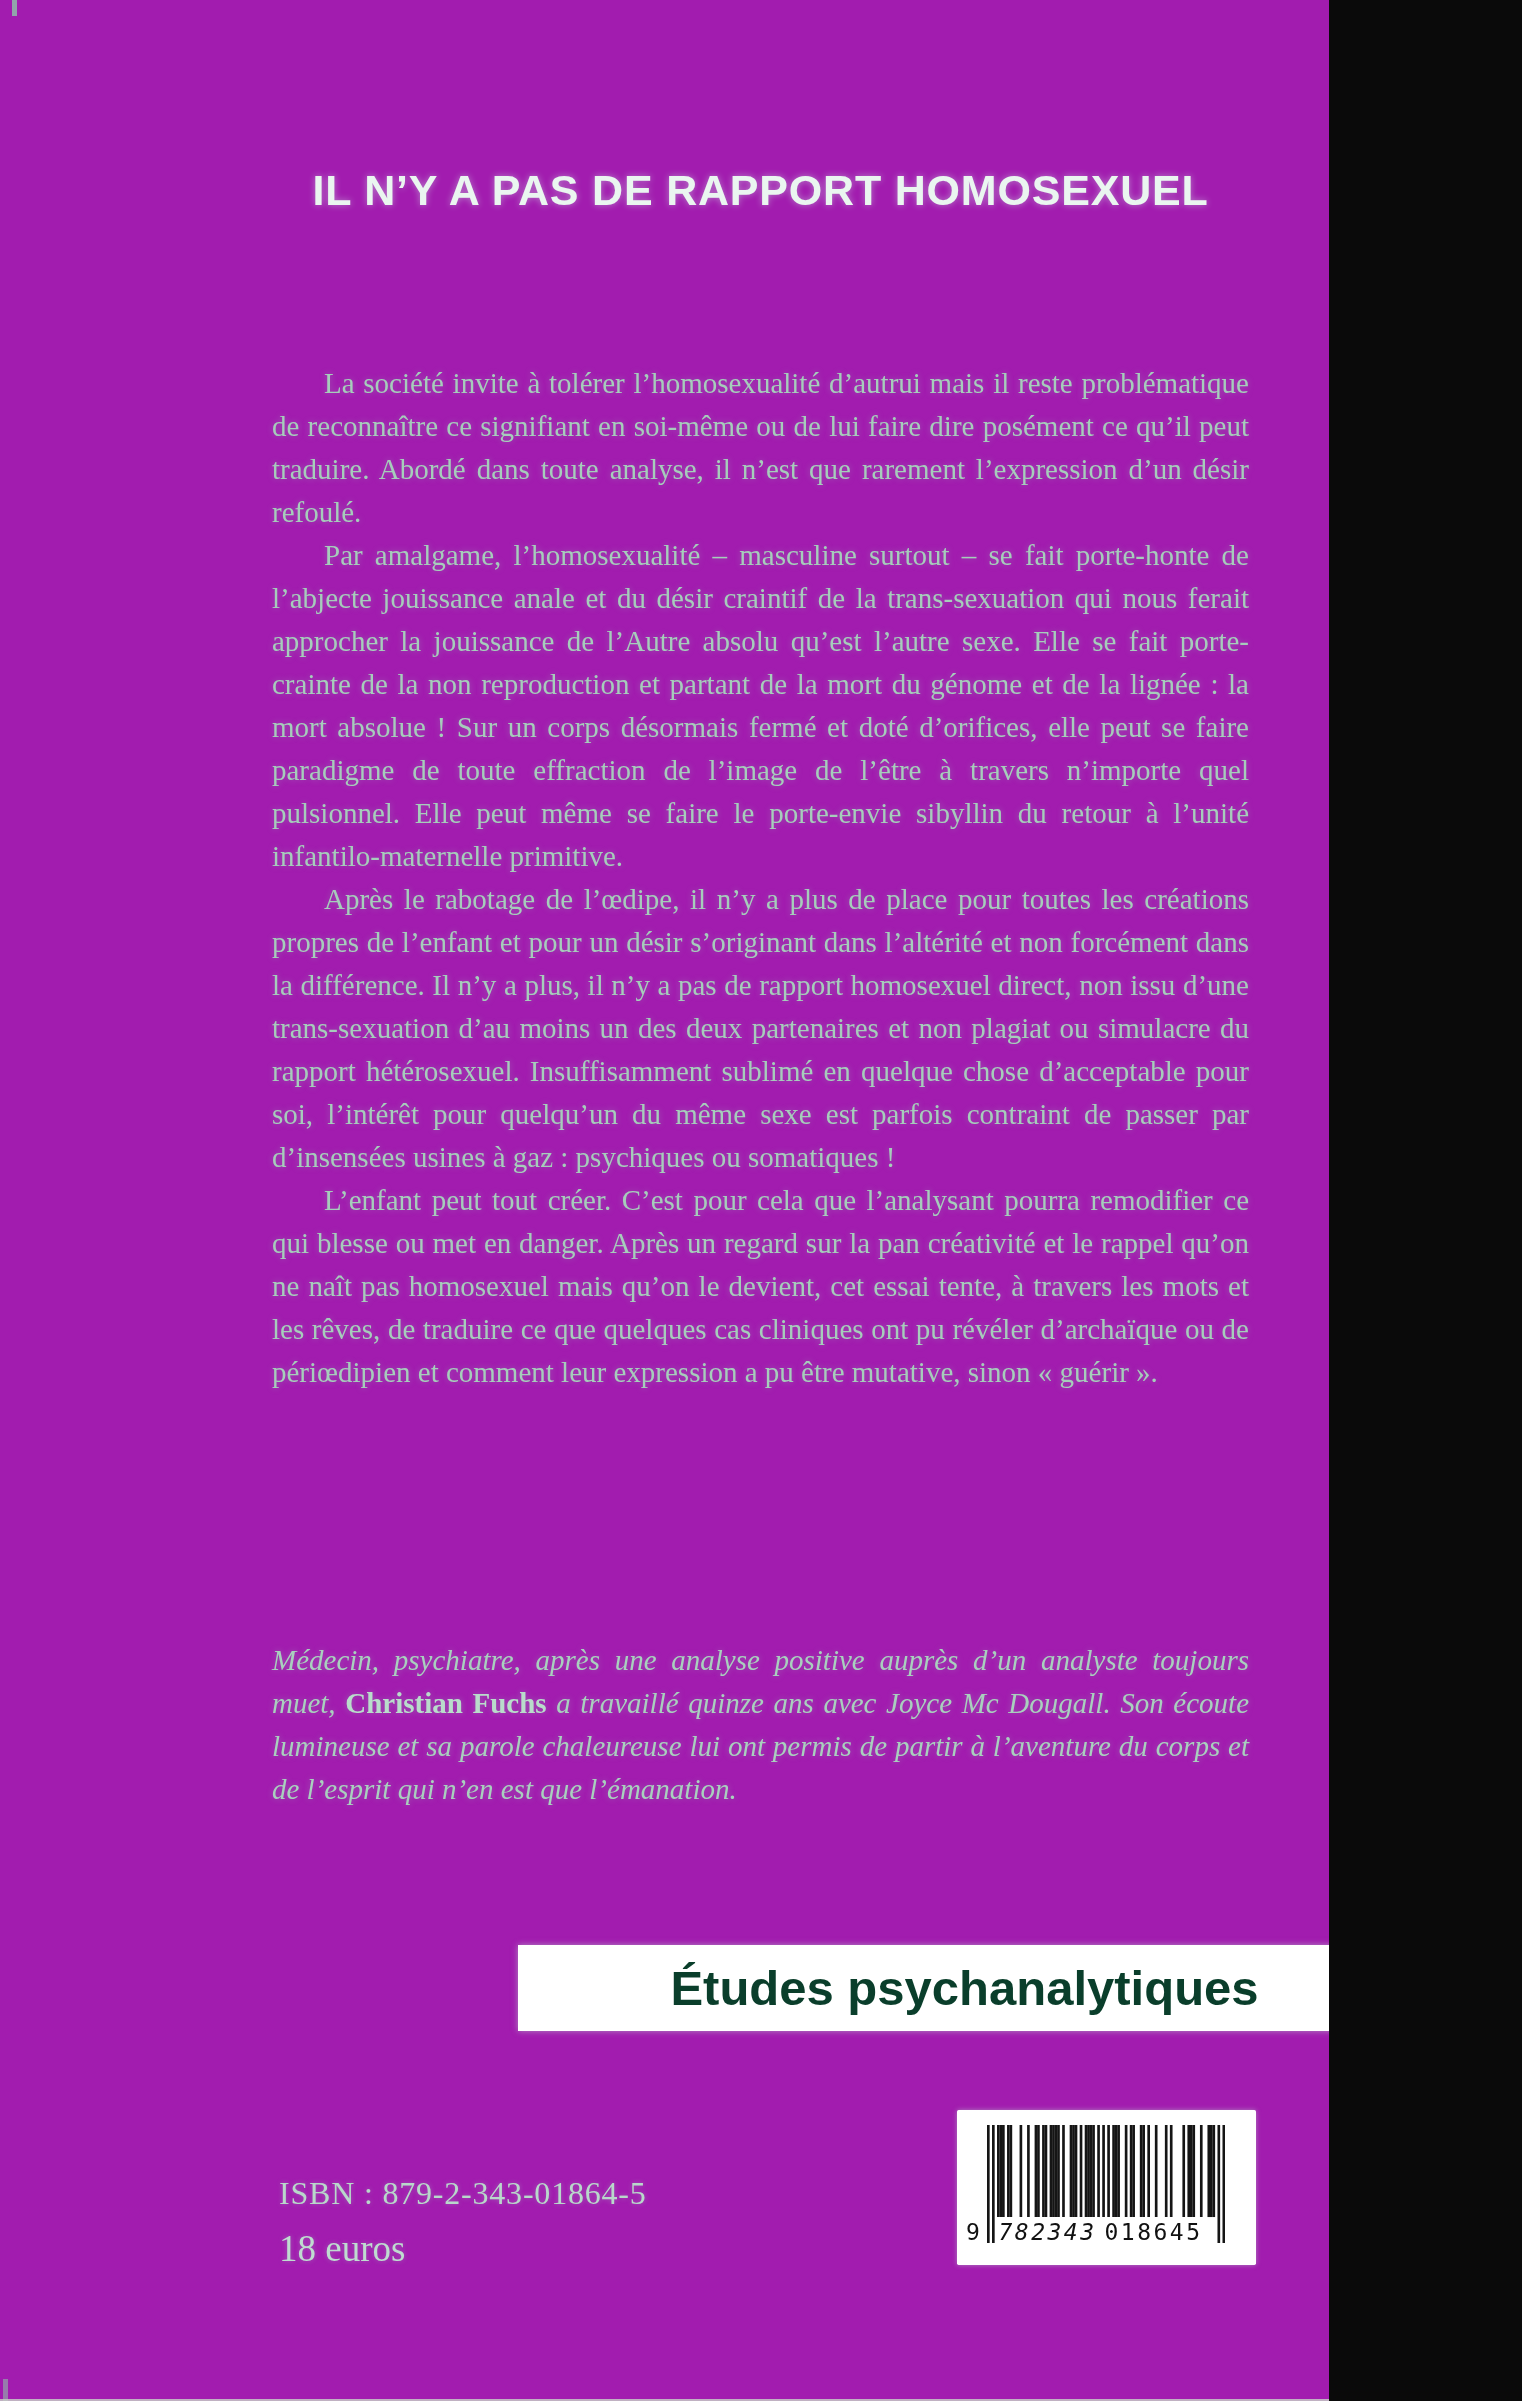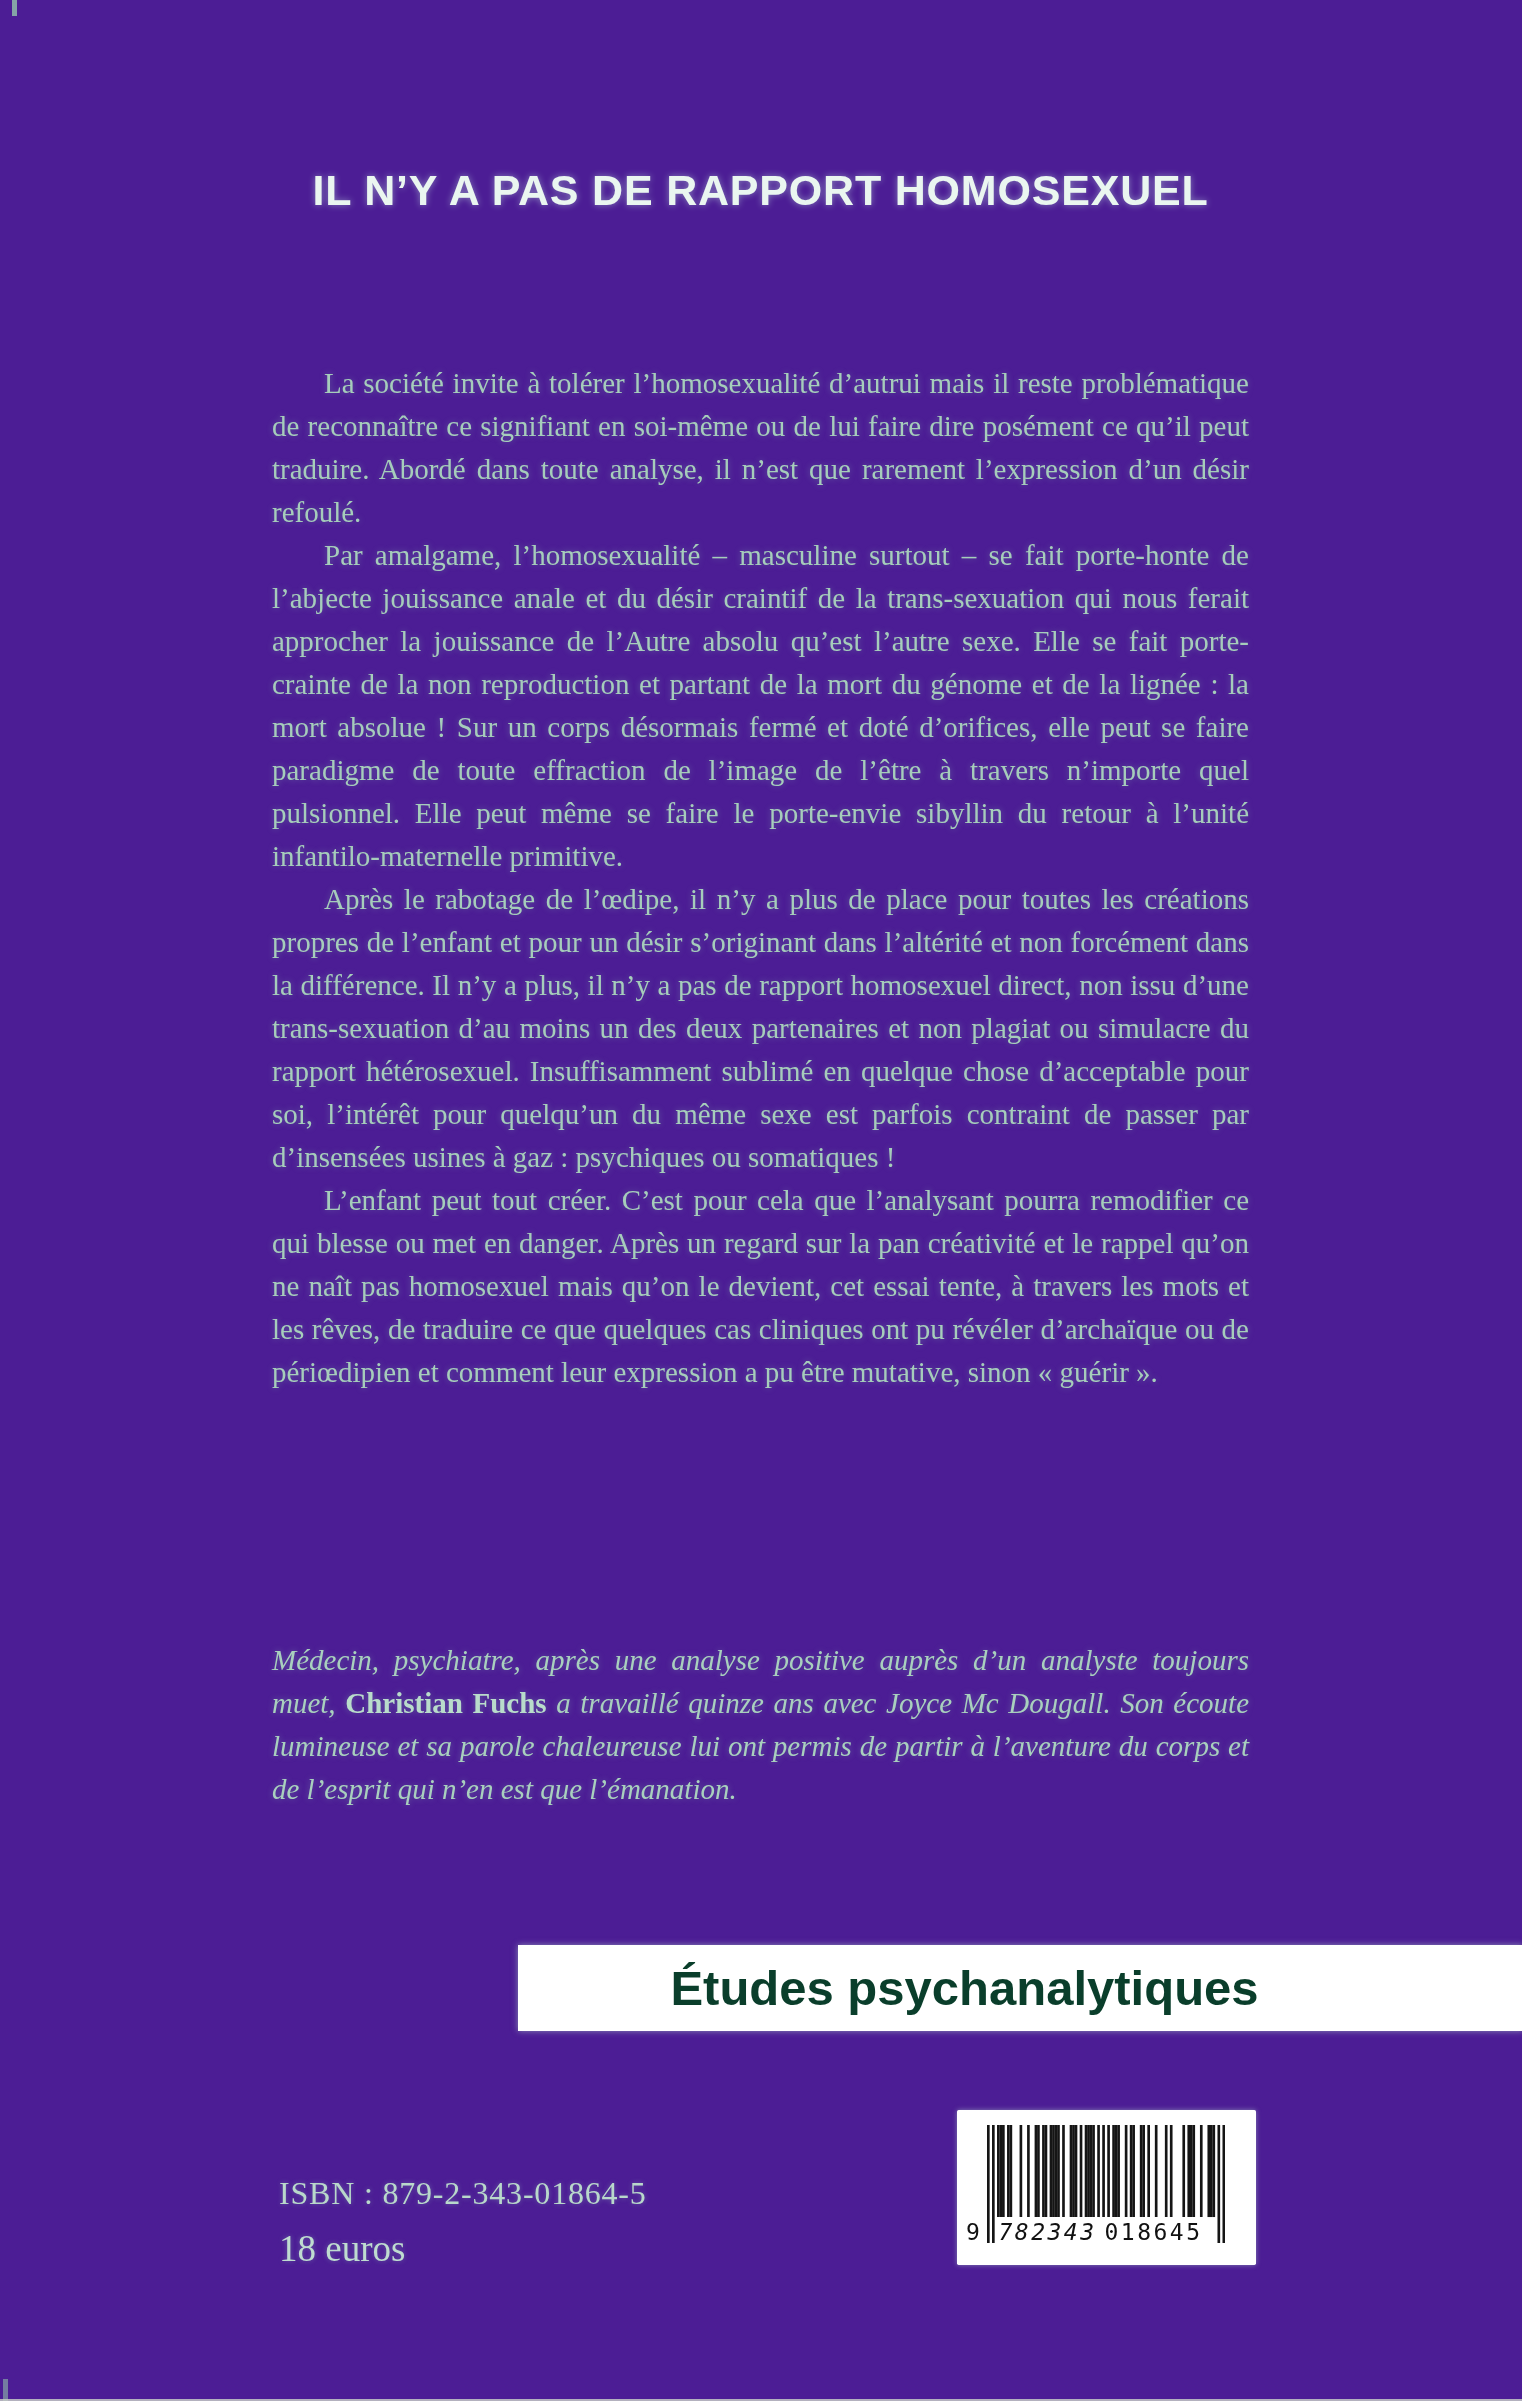--- a/index.html
+++ b/index.html
@@ -1,19 +1,19 @@
 <!DOCTYPE html>
 <html lang="fr" style="font-size:13.5px"><head>
 <meta charset="utf-8">
 <style>
   html,body{margin:0;padding:0;background:#0a0a0a;}
   .page{
     position:relative;
-    width:1522px;height:2401px;
-    background:#4c1d95;
+    width:1329px;height:2401px;
+    background:#a21caf;
     overflow:hidden;
     font-family:"Liberation Serif", serif;
   }
   
   .tick{position:absolute;background:#8fbcaa;opacity:.85;}
   .tick-top{left:12px;top:0;width:5px;height:16px;}
   .tick-bottom{left:3.4px;top:2379px;width:4.2px;height:22px;opacity:.6;}
   .edge-bottom{position:absolute;left:0;bottom:0;width:100%;height:2.5px;background:#c6cbc6;opacity:.85;}
 
   .title{

